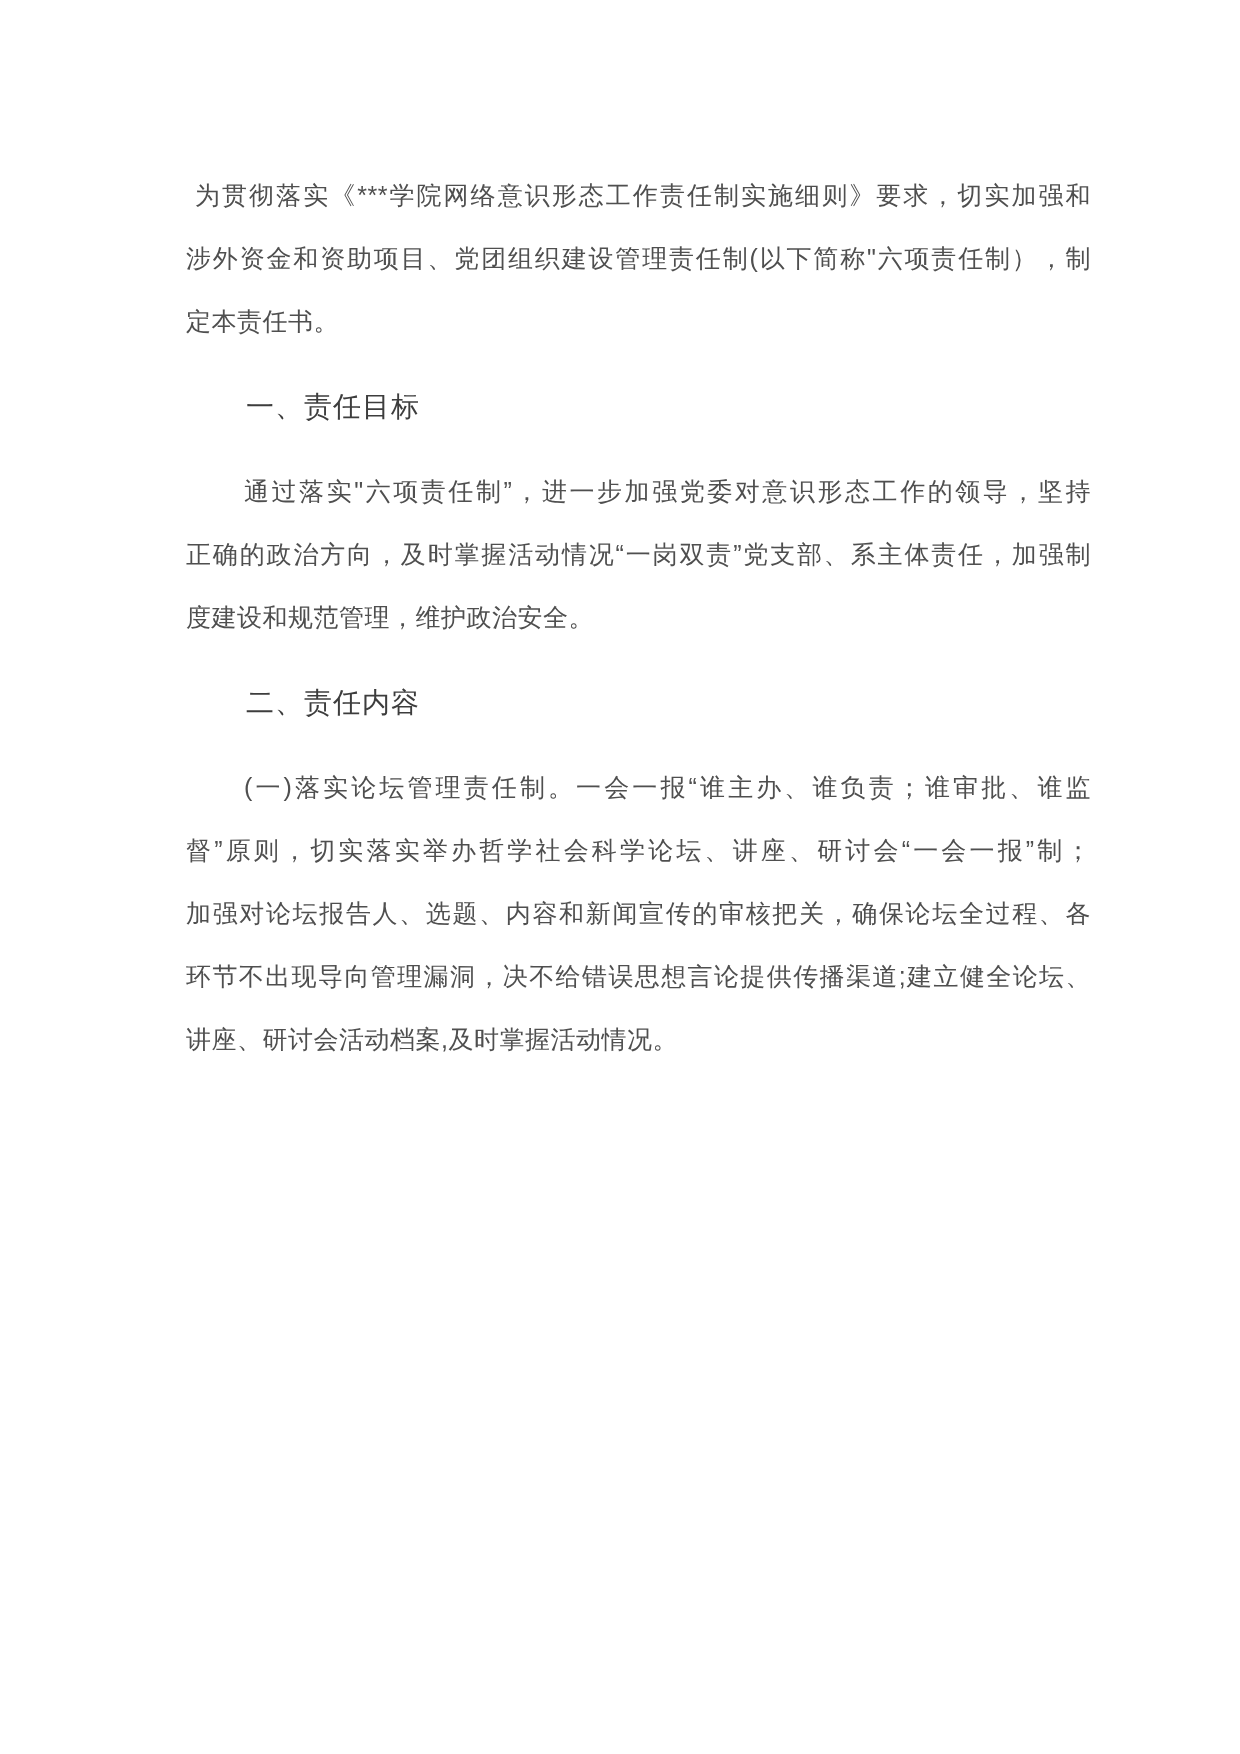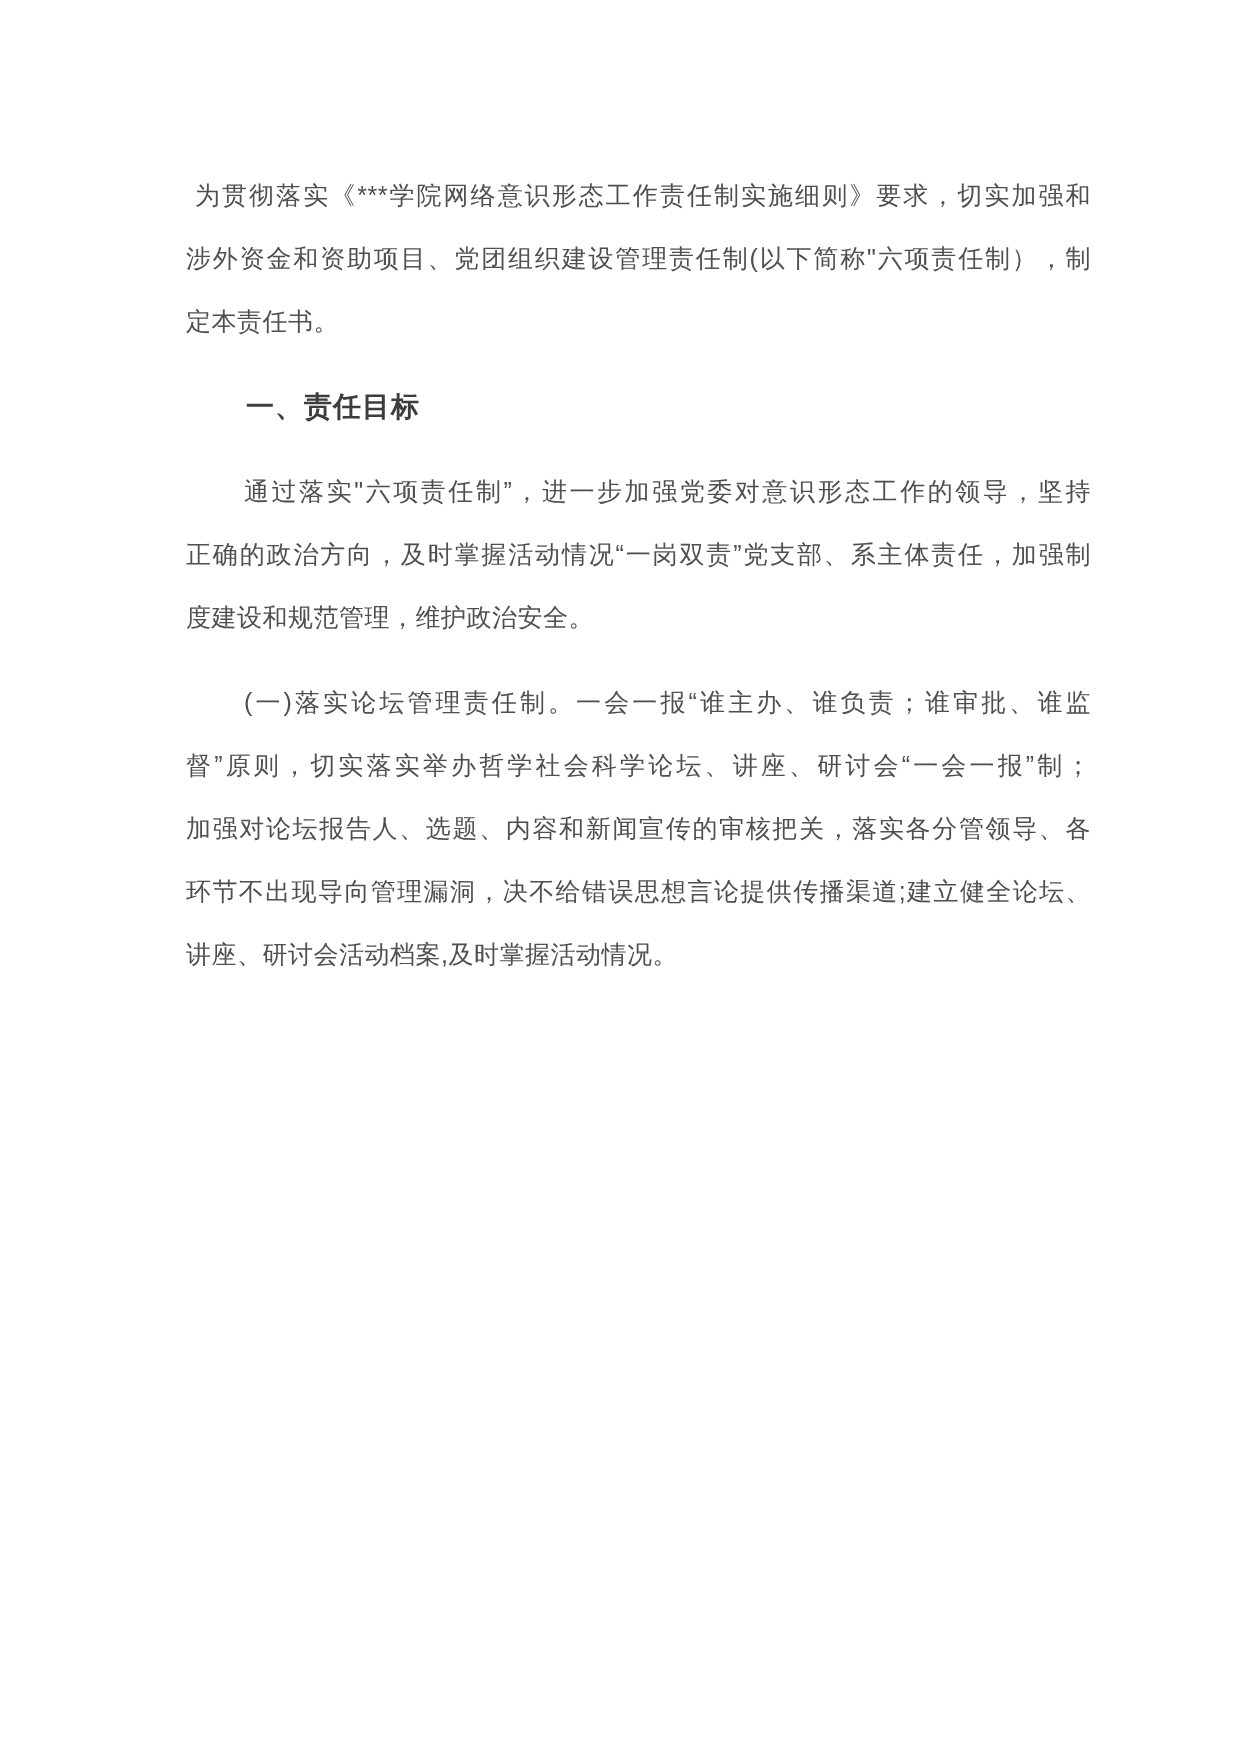--- a/index.html
+++ b/index.html
@@ -40,21 +40,21 @@
     text-align-last: left;
   }
   .indent-sm { text-indent: 9px; }
   .indent-2  { text-indent: 58px; }
   .heading {
     margin: 0 0 22px 0;
     padding: 0;
     height: 63px;
     line-height: 63px;
     font-size: 28px;
-    font-weight: bold;
+    font-weight: normal;
     color: #3d3d3d;
     text-indent: 60px;
     letter-spacing: 1px;
   }
 </style>
 </head>
 <body>
 
 <div class="page">
   <div class="content">
@@ -66,24 +66,25 @@
     </div>
 
     <div class="heading">一、责任目标</div>
 
     <div class="para">
       <div class="line indent-2">通过落实"六项责任制”，进一步加强党委对意识形态工作的领导，坚持</div>
       <div class="line">正确的政治方向，及时掌握活动情况“一岗双责”党支部、系主体责任，加强制</div>
       <div class="line final">度建设和规范管理，维护政治安全。</div>
     </div>
 
+    <div class="heading">二、责任内容</div>
 
     <div class="para">
       <div class="line indent-2">(一)落实论坛管理责任制。一会一报“谁主办、谁负责；谁审批、谁监</div>
       <div class="line">督”原则，切实落实举办哲学社会科学论坛、讲座、研讨会“一会一报”制；</div>
-      <div class="line">加强对论坛报告人、选题、内容和新闻宣传的审核把关，落实各分管领导、各</div>
+      <div class="line">加强对论坛报告人、选题、内容和新闻宣传的审核把关，确保论坛全过程、各</div>
       <div class="line">环节不出现导向管理漏洞，决不给错误思想言论提供传播渠道;建立健全论坛、</div>
       <div class="line final">讲座、研讨会活动档案,及时掌握活动情况。</div>
     </div>
 
 
   </div>
 </div>
 
 </body></html>

